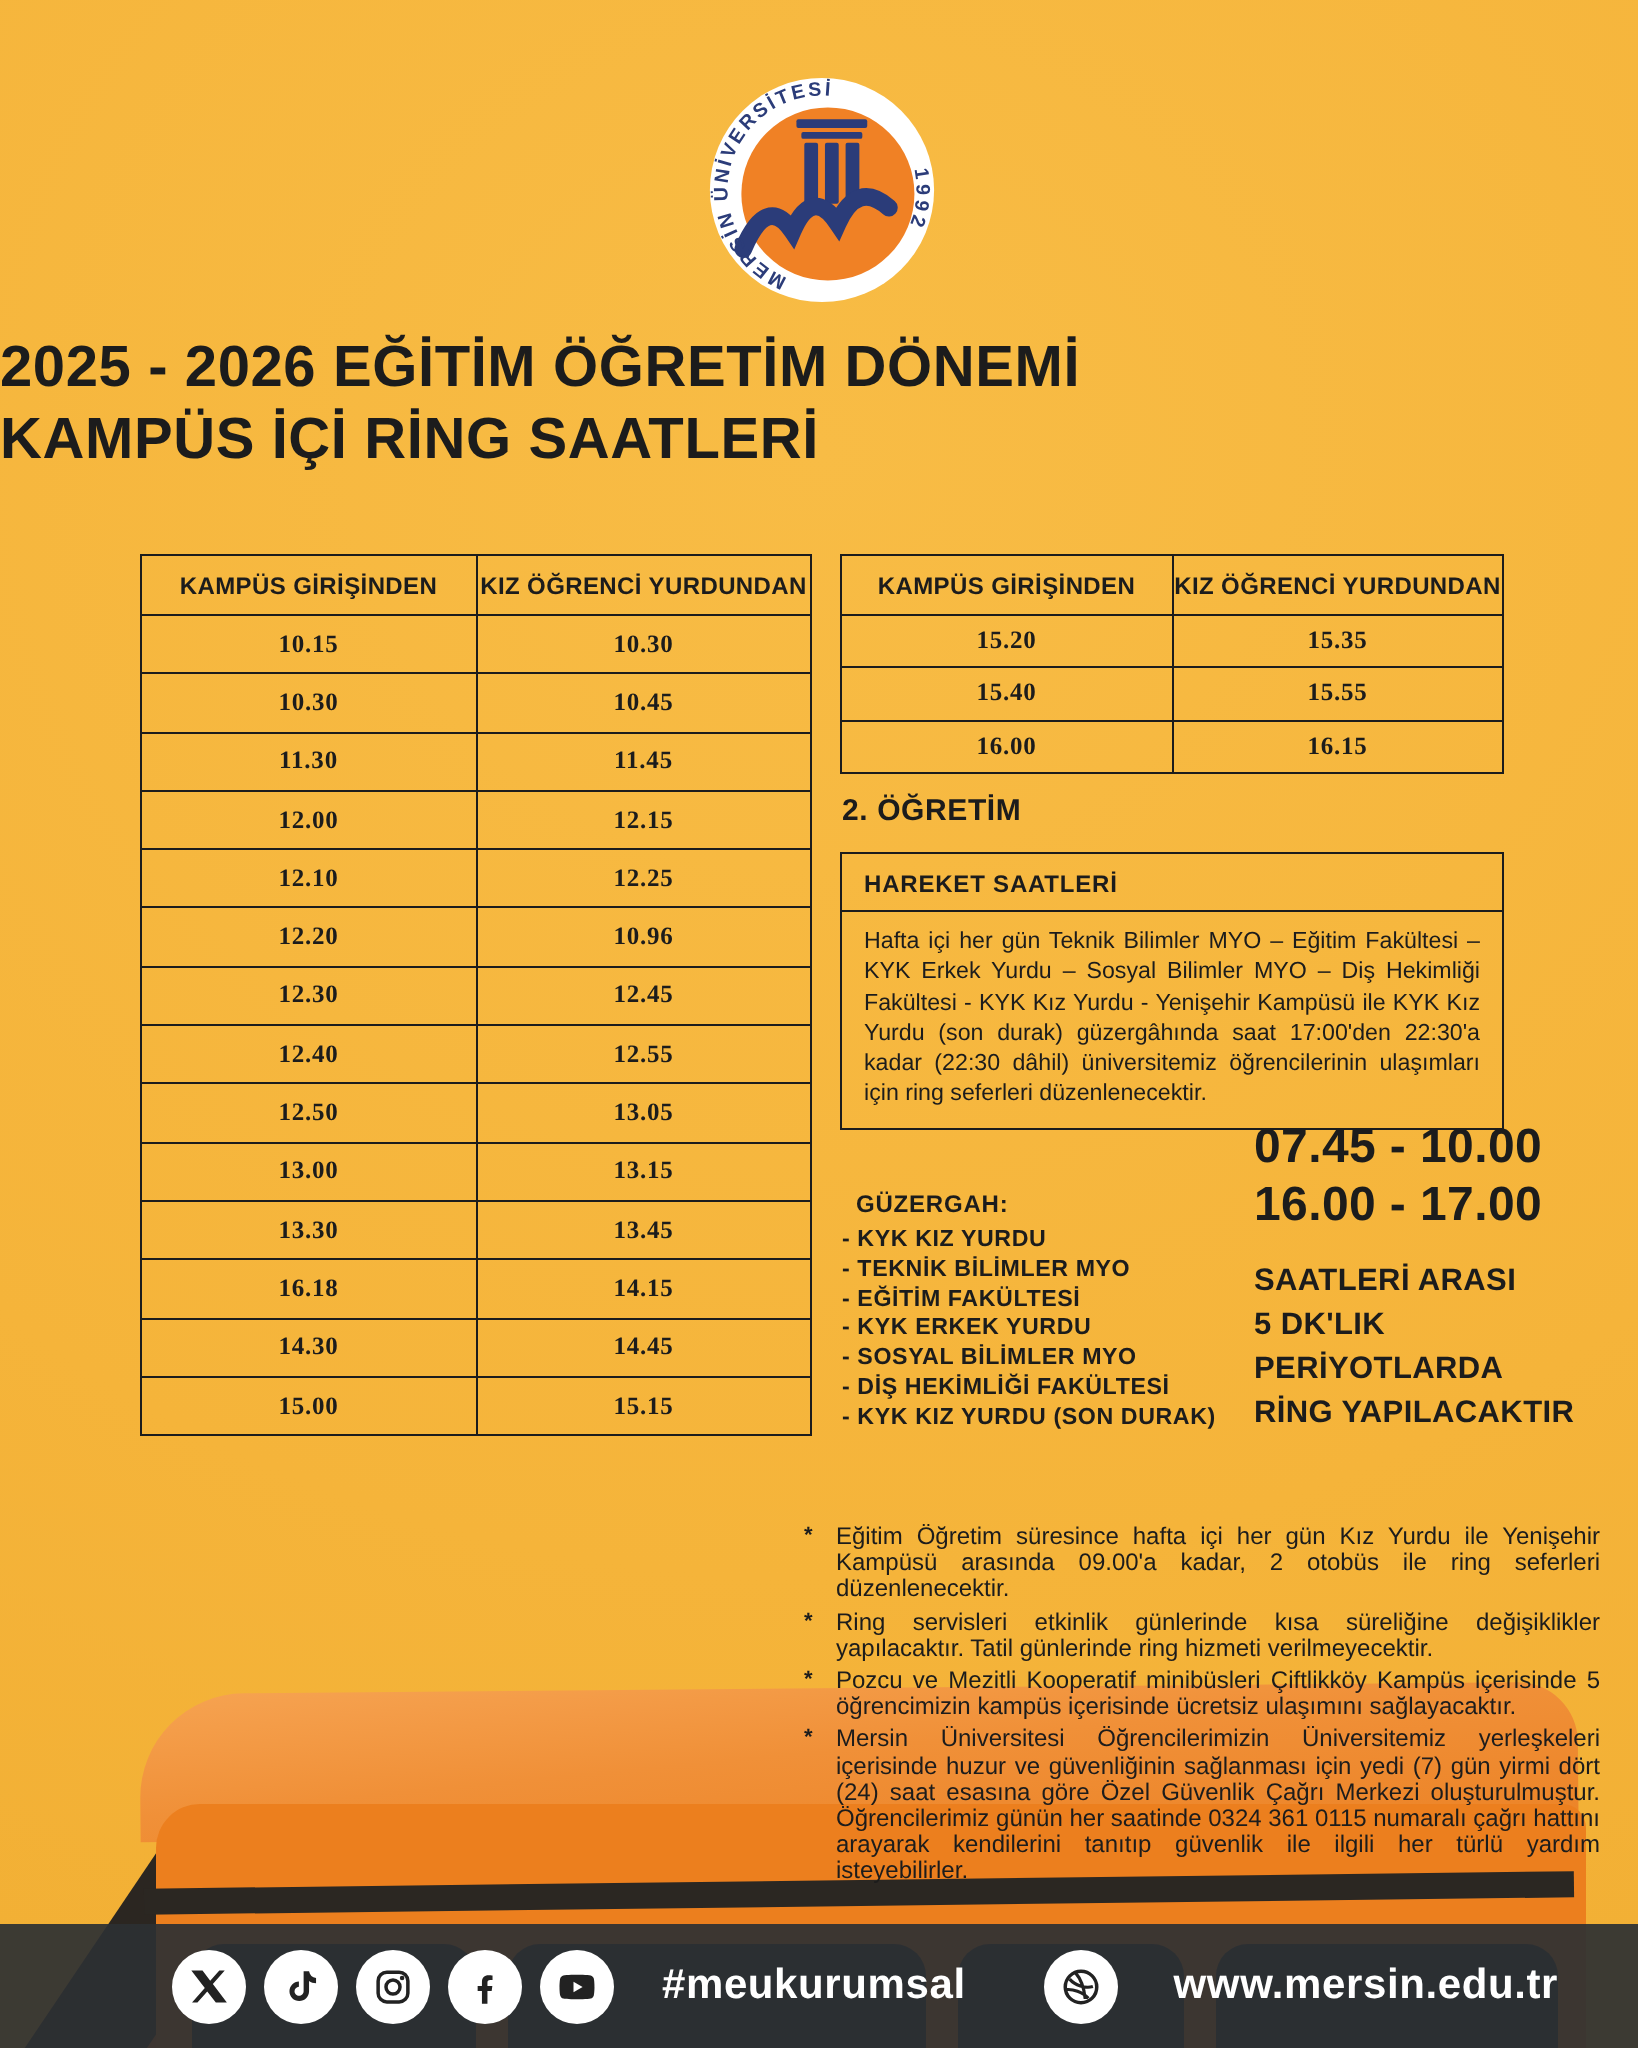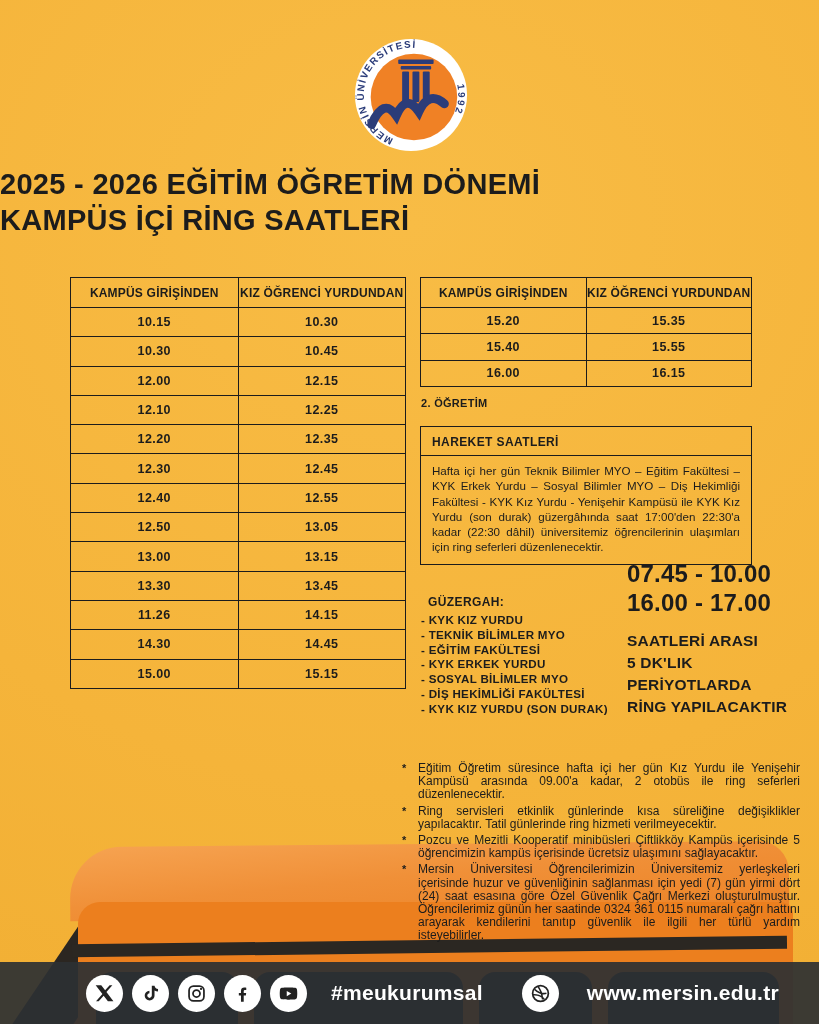--- a/index.html
+++ b/index.html
@@ -10,27 +10,27 @@
   }
   
   .logo{position:absolute;left:352px;top:36px;width:118px;height:118px;}
   
   .title{position:absolute;top:166px;left:0;width:100%;text-align:left;
     font-size:29px;font-weight:800;line-height:36px;letter-spacing:.3px;}
   
   table.tbl{position:absolute;border-collapse:collapse;table-layout:fixed;}
   .tbl th,.tbl td{border:1.7px solid #1c1c1c;text-align:center;vertical-align:middle;padding:0;}
   .tbl th{font-size:12px;font-weight:800;letter-spacing:.2px;}
-  .tbl td{font-size:12.5px;font-weight:600;letter-spacing:.4px;}
+  .tbl td{font-size:12.5px;font-weight:600;letter-spacing:.4px;font-family:Liberation Serif, serif;}
   #morning{left:70px;top:277px;width:336px;}
   #morning th{height:29px;} #morning td{height:28.3px;}
   #afternoon{left:420px;top:277px;width:332px;}
   #afternoon th{height:29px;} #afternoon td{height:25.3px;}
   
-  .section-heading{position:absolute;left:421px;top:397px;font-size:11px;font-weight:800;letter-spacing:.3px;}
+  .section-heading{position:absolute;left:421px;top:397px;font-size:15px;font-weight:800;letter-spacing:.3px;}
   .hbox{position:absolute;left:420px;top:426px;width:332px;min-height:132px;
     border:1.8px solid #1c1c1c;box-sizing:border-box;}
   .hbox-title{padding:8px 11px 6px;font-size:12px;font-weight:800;letter-spacing:.4px;
     border-bottom:1.5px solid #1c1c1c;}
   .hbox-text{padding:7px 11px 9px;font-size:11.6px;font-weight:500;line-height:15.3px;text-align:justify;}
   
   .route{position:absolute;left:421px;top:595px;width:215px;}
   .route-title{font-size:12px;font-weight:800;margin:0 0 4px 7px;letter-spacing:.4px;}
   .route-stop{font-size:11.6px;font-weight:700;line-height:14.8px;letter-spacing:.3px;}
   
@@ -109,30 +109,34 @@
     <tbody>
       <tr>
           <td>10.15</td>
           <td>10.30</td>
         </tr>
       <tr>
           <td>10.30</td>
           <td>10.45</td>
         </tr>
       <tr>
+          <td>11.30</td>
+          <td>11.45</td>
+        </tr>
+      <tr>
           <td>12.00</td>
           <td>12.15</td>
         </tr>
       <tr>
           <td>12.10</td>
           <td>12.25</td>
         </tr>
       <tr>
           <td>12.20</td>
-          <td>12.35</td>
+          <td>10.96</td>
         </tr>
       <tr>
           <td>12.30</td>
           <td>12.45</td>
         </tr>
       <tr>
           <td>12.40</td>
           <td>12.55</td>
         </tr>
       <tr>
@@ -141,21 +145,21 @@
         </tr>
       <tr>
           <td>13.00</td>
           <td>13.15</td>
         </tr>
       <tr>
           <td>13.30</td>
           <td>13.45</td>
         </tr>
       <tr>
-          <td>11.26</td>
+          <td>16.18</td>
           <td>14.15</td>
         </tr>
       <tr>
           <td>14.30</td>
           <td>14.45</td>
         </tr>
       <tr>
           <td>15.00</td>
           <td>15.15</td>
         </tr>

